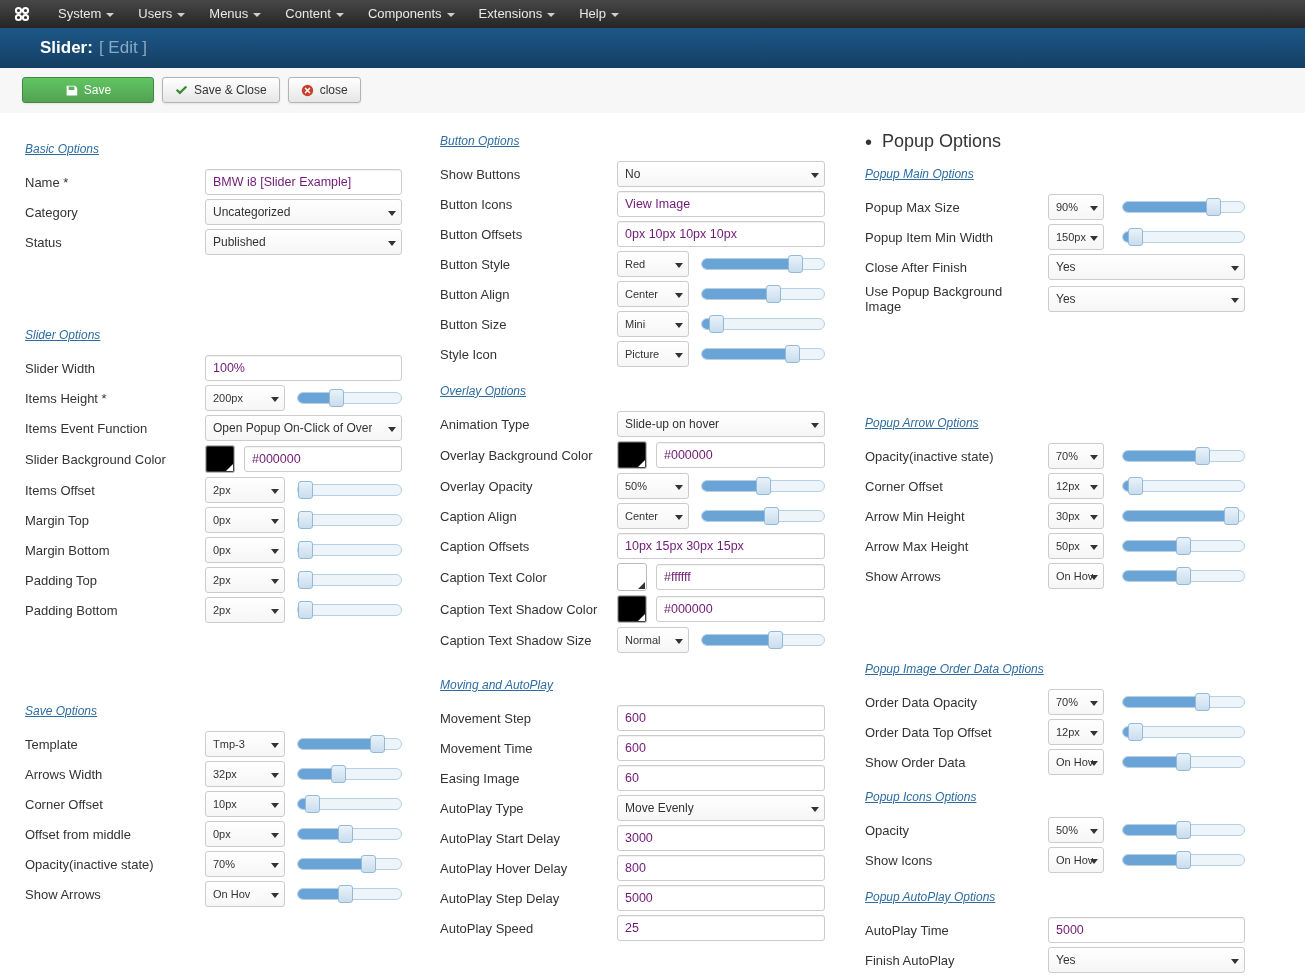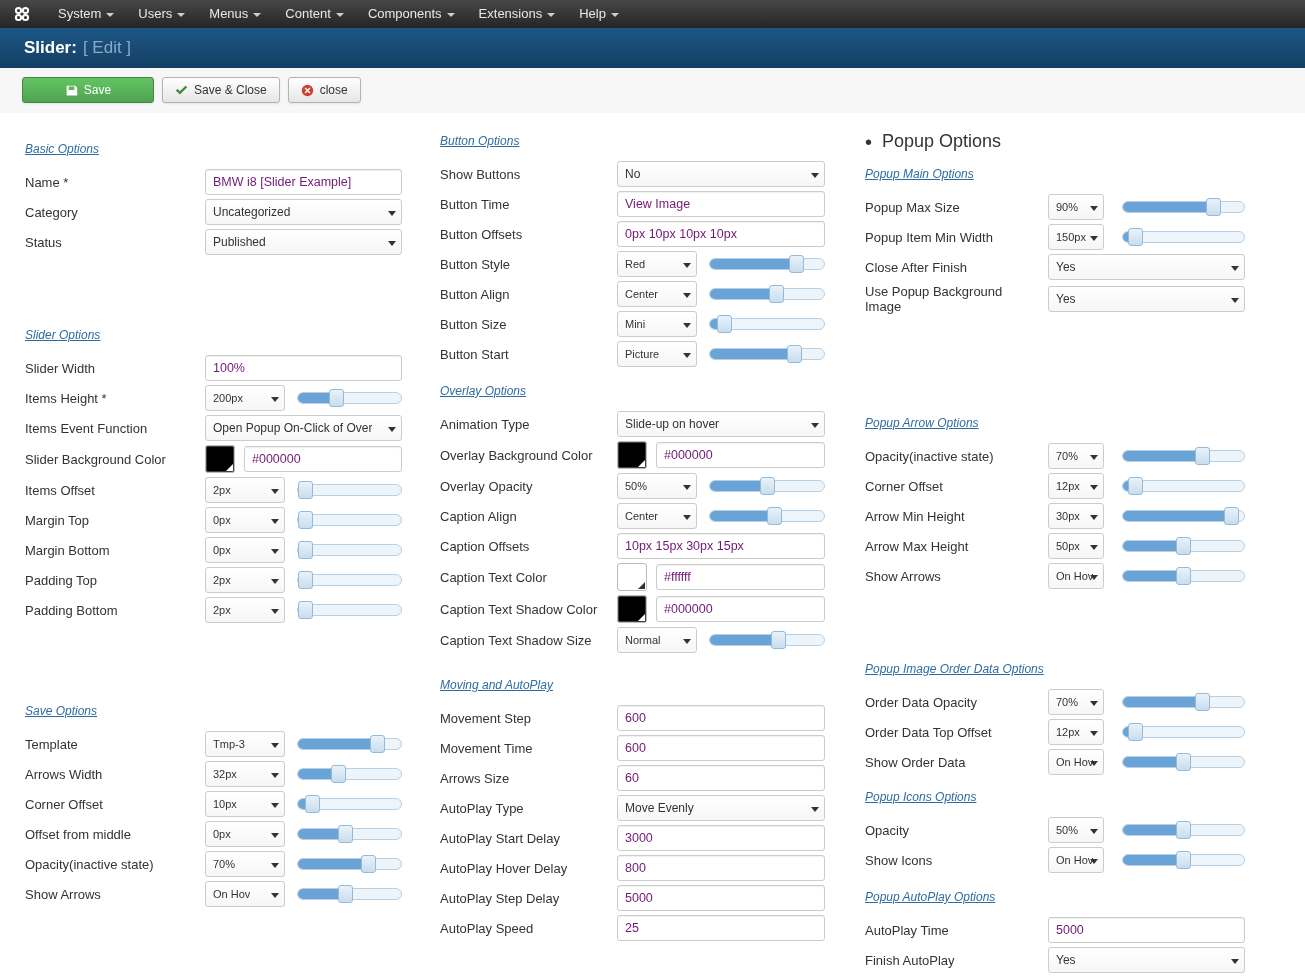--- a/index.html
+++ b/index.html
@@ -25,21 +25,21 @@
   .caret {
     display: inline-block; width: 0; height: 0;
     border-left: 4px solid transparent; border-right: 4px solid transparent;
     border-top: 4px solid #cfcfcf; margin-left: 5px; vertical-align: middle;
   }
   
   .titlebar {
     height: 40px;
     background: linear-gradient(#1d5787, #143f63);
     display: flex; align-items: center;
-    padding: 0 25px 0 24px;
+    padding: 0 25px 0 40px;
   }
   .titlebar h1 { font-size: 17px; font-weight: bold; color: #fff; }
   .titlebar .edit { color: #8aa8c4; font-weight: normal; margin-left: 6px; }
   
   .toolbar {
     background: #f7f7f7;
     padding: 9px 0 10px 22px;
     display: flex; gap: 8px; align-items: center;
   }
   .btn {
@@ -100,21 +100,21 @@
     overflow: hidden; white-space: nowrap; flex-shrink: 0;
   }
   .sel::after {
     content: ""; position: absolute; right: 5px; top: 11px;
     border-left: 4px solid transparent; border-right: 4px solid transparent;
     border-top: 5px solid #333;
   }
   .sel-wide { flex: 1; width: 100%; }
   .sel-sm { font-size: 11px; }
   .col1 .sel-sm { width: 80px; }
-  .col2 .sel-sm { width: 80px; }
+  .col2 .sel-sm { width: 72px; }
   .col3 .sel-sm { width: 56px; }
   .sel-val { overflow: hidden; white-space: nowrap; }
   
   .slider {
     position: relative; height: 12px; flex: 1;
     margin-left: 12px;
     border: 1px solid #b8d0e6; border-radius: 7px;
     background: #edf4fa;
   }
   .col3 .slider { margin-left: 18px; }
@@ -381,21 +381,21 @@
     </div>
     <div class="col col2">
       <div class="section" style="margin-top: 0px;"><a class="sec-link">Button Options</a><div class="row">
           <label class="flabel">Show Buttons</label>
           <div class="ctrl">
             <div class="sel sel-wide">
               <span class="sel-val">No</span>
             </div>
           </div>
         </div><div class="row">
-          <label class="flabel">Button Time</label>
+          <label class="flabel">Button Icons</label>
           <div class="ctrl">
             <input class="tinput" type="text" value="View Image" style="">
           </div>
         </div><div class="row">
           <label class="flabel">Button Offsets</label>
           <div class="ctrl">
             <input class="tinput" type="text" value="0px 10px 10px 10px" style="">
           </div>
         </div><div class="row">
           <label class="flabel">Button Style</label>
@@ -424,21 +424,21 @@
           <div class="ctrl">
             <div class="sel sel-sm">
               <span class="sel-val">Mini</span>
             </div>
             <div class="slider">
               <div class="fill" style="width: 7%;"></div>
               <div class="handle" style="left: calc(7% - 1.1px);"></div>
             </div>
           </div>
         </div><div class="row">
-          <label class="flabel">Button Start</label>
+          <label class="flabel">Style Icon</label>
           <div class="ctrl">
             <div class="sel sel-sm">
               <span class="sel-val">Picture</span>
             </div>
             <div class="slider">
               <div class="fill" style="width: 78%;"></div>
               <div class="handle" style="left: calc(78% - 11.7px);"></div>
             </div>
           </div>
         </div></div>
@@ -516,21 +516,21 @@
           <label class="flabel">Movement Step</label>
           <div class="ctrl">
             <input class="tinput" type="text" value="600" style="">
           </div>
         </div><div class="row">
           <label class="flabel">Movement Time</label>
           <div class="ctrl">
             <input class="tinput" type="text" value="600" style="">
           </div>
         </div><div class="row">
-          <label class="flabel">Arrows Size</label>
+          <label class="flabel">Easing Image</label>
           <div class="ctrl">
             <input class="tinput" type="text" value="60" style="">
           </div>
         </div><div class="row">
           <label class="flabel">AutoPlay Type</label>
           <div class="ctrl">
             <div class="sel sel-wide">
               <span class="sel-val">Move Evenly</span>
             </div>
           </div>

